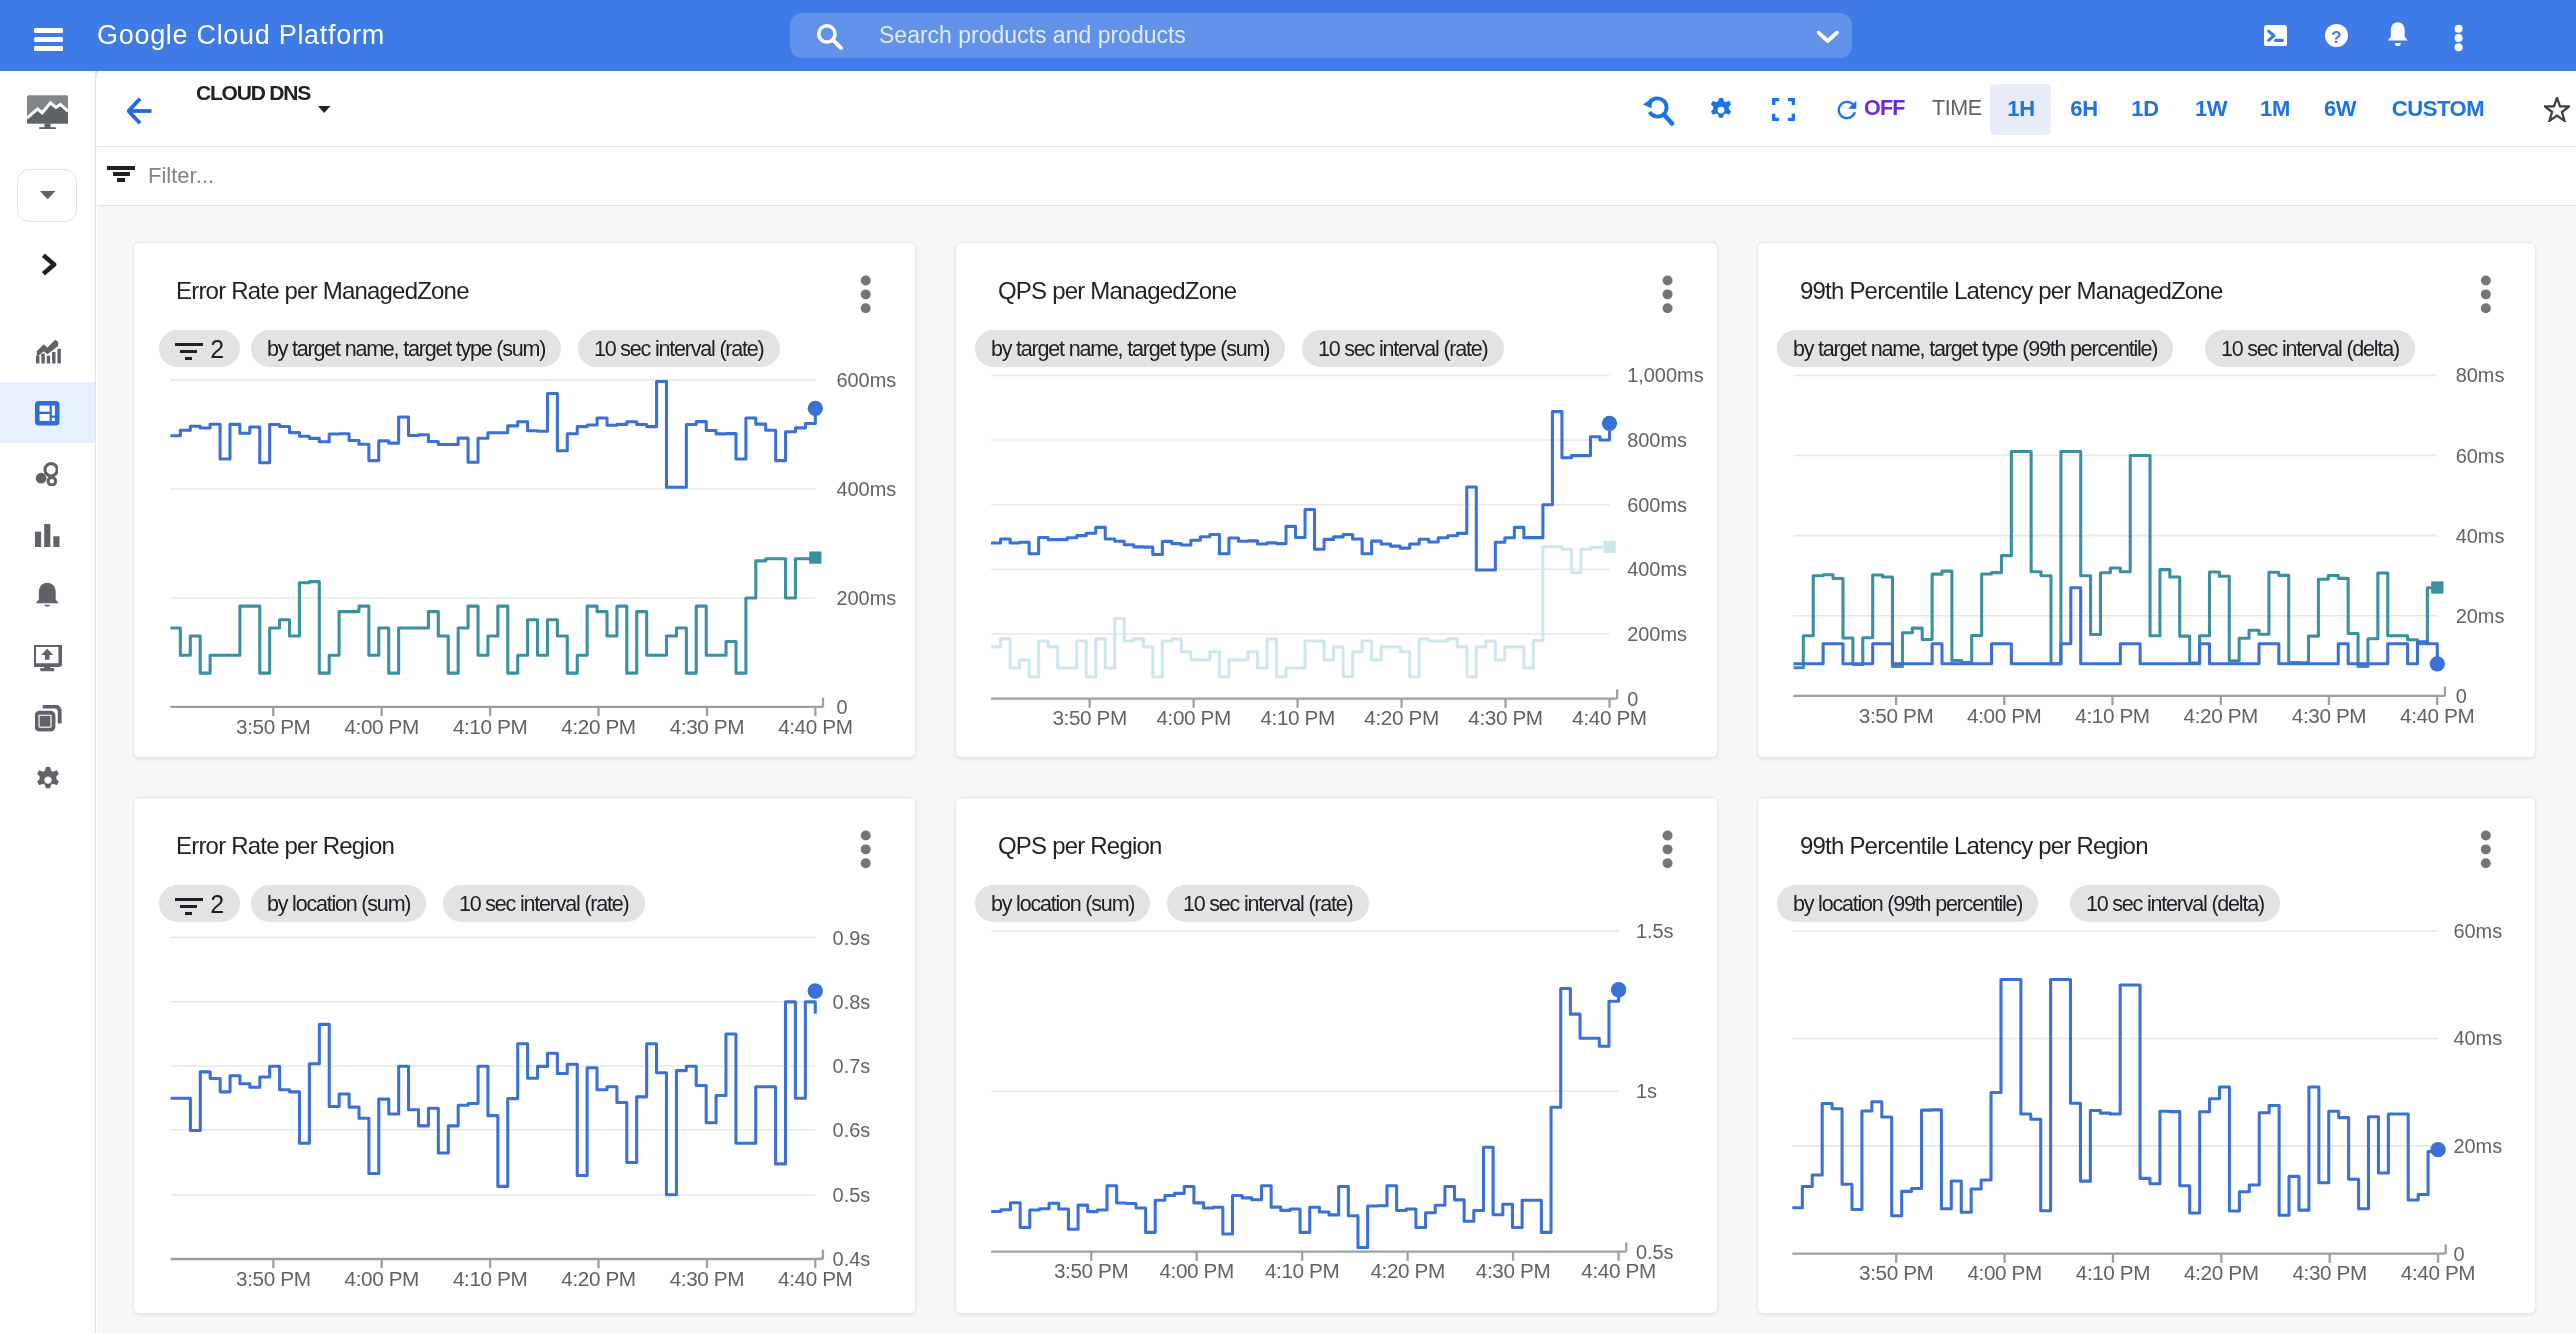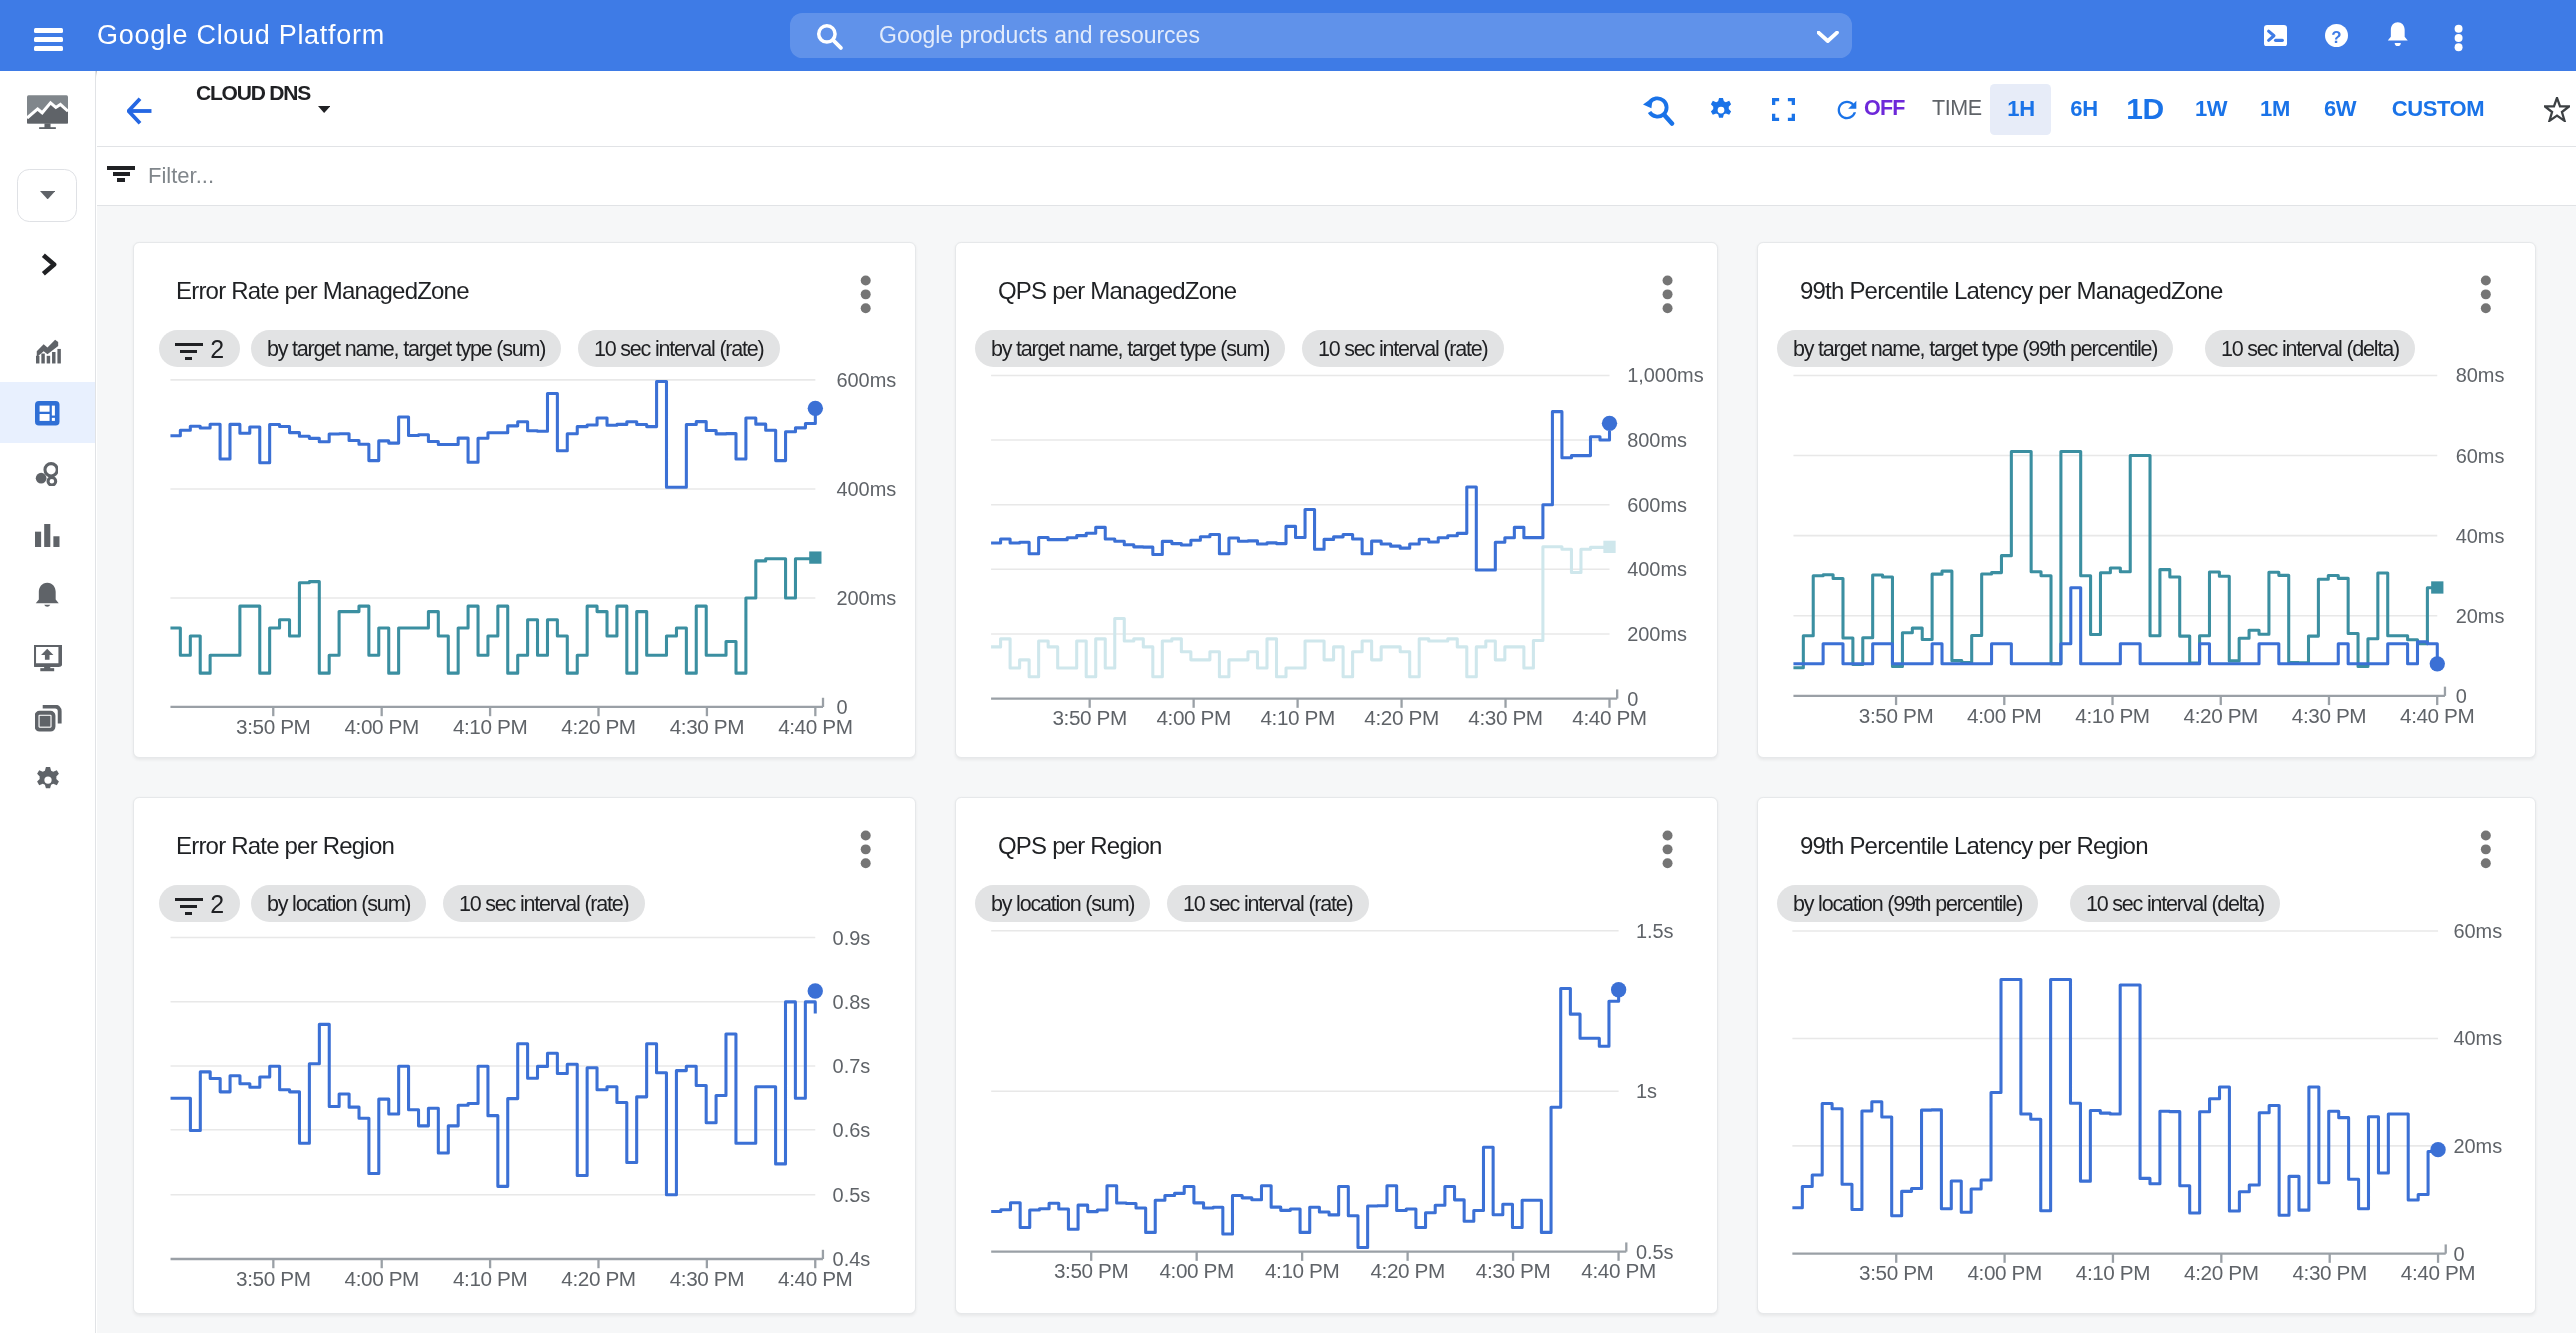--- a/index.html
+++ b/index.html
@@ -252,21 +252,21 @@
     <div style="position:absolute;left:0;top:0;width:2576px;height:71px;background:#3e7be6;box-shadow:0 1.5px 4.6px rgba(0,0,0,.3)"></div>
     <div style="position:absolute;left:34px;top:28px;width:29px;height:4.6px;background:#fff;border-radius:1.5px"></div>
     <div style="position:absolute;left:34px;top:37px;width:29px;height:4.6px;background:#fff;border-radius:1.5px"></div>
     <div style="position:absolute;left:34px;top:46px;width:29px;height:4.6px;background:#fff;border-radius:1.5px"></div>
     <div style="position:absolute;left:97px;top:0;height:71px;line-height:71px;color:#fff;font-size:27px;letter-spacing:0.7px">Google Cloud Platform</div>
     <div style="position:absolute;left:790px;top:13px;width:1062px;height:45px;background:rgba(255,255,255,.18);border-radius:12.3px"></div>
     <svg style="position:absolute;left:816px;top:23px" width="28" height="28" viewBox="0 0 36 36">
       <circle cx="14" cy="14" r="10.5" fill="none" stroke="#fff" stroke-width="4.5"></circle>
       <line x1="22" y1="22" x2="32" y2="32" stroke="#fff" stroke-width="5" stroke-linecap="round"></line>
     </svg>
-    <div style="position:absolute;left:879px;top:13px;height:45px;line-height:45px;color:rgba(255,255,255,.82);font-size:23px">Google products and resources</div>
+    <div style="position:absolute;left:879px;top:13px;height:45px;line-height:45px;color:rgba(255,255,255,.82);font-size:23px">Search products and products</div>
     <svg style="position:absolute;left:1817px;top:31px" width="21.5" height="12.3" viewBox="0 0 28 16">
       <path d="M2 2 L14 13 L26 2" fill="none" stroke="#fff" stroke-width="5" stroke-linecap="round" stroke-linejoin="round"></path>
     </svg>
     <svg style="position:absolute;left:2264px;top:24.5px" width="23" height="21.5" viewBox="0 0 30 28">
       <rect x="0" y="0" width="30" height="28" rx="4" fill="#fff"></rect>
       <path d="M6 8 L13 14 L6 20" fill="none" stroke="#3e7be6" stroke-width="4" stroke-linecap="round" stroke-linejoin="round"></path>
       <line x1="15" y1="20" x2="24" y2="20" stroke="#3e7be6" stroke-width="4" stroke-linecap="round"></line>
     </svg>
     <svg style="position:absolute;left:2325px;top:24px" width="23" height="23" viewBox="0 0 30 30">
       <circle cx="15" cy="15" r="15" fill="#fff"></circle>
@@ -312,21 +312,21 @@
     <svg style="position:absolute;left:1833px;top:96px" width="28" height="28" viewBox="0 0 36 36">
       <g transform="scale(1.5)">
         <path d="M17.65 6.35C16.2 4.9 14.21 4 12 4c-4.42 0-7.99 3.58-8 8s3.57 8 8 8c3.73 0 6.84-2.55 7.73-6h-2.08c-.82 2.33-3.04 4-5.65 4-3.31 0-6-2.69-6-6s2.69-6 6-6c1.66 0 3.14.69 4.22 1.78L13 11h7V4l-2.35 2.35z" fill="#1a73e8"></path>
       </g>
     </svg>
     <div style="position:absolute;left:1864px;top:71px;height:75px;line-height:75px;font-size:21.5px;font-weight:bold;color:#6d28d9;letter-spacing:-0.8px">OFF</div>
     <div style="position:absolute;left:1932px;top:71px;height:75px;line-height:75px;font-size:21.5px;color:#5f6368;letter-spacing:-0.4px">TIME</div>
     <div style="position:absolute;left:1990px;top:84px;width:61px;height:51px;background:#e7ecf8;border-radius:4.6px"></div>
     <div style="position:absolute;left:2021px;top:71px;height:75px;line-height:75px;font-size:22px;font-weight:bold;color:#1a73e8;letter-spacing:-0.4px;transform:translateX(-50%)">1H</div>
     <div style="position:absolute;left:2084px;top:71px;height:75px;line-height:75px;font-size:22px;font-weight:bold;color:#1a73e8;letter-spacing:-0.4px;transform:translateX(-50%)">6H</div>
-    <div style="position:absolute;left:2145px;top:71px;height:75px;line-height:75px;font-size:30px;font-weight:bold;color:#1a73e8;letter-spacing:-0.4px;transform:translateX(-50%)">1D</div>
+    <div style="position:absolute;left:2145px;top:71px;height:75px;line-height:75px;font-size:22px;font-weight:bold;color:#1a73e8;letter-spacing:-0.4px;transform:translateX(-50%)">1D</div>
     <div style="position:absolute;left:2211px;top:71px;height:75px;line-height:75px;font-size:22px;font-weight:bold;color:#1a73e8;letter-spacing:-0.4px;transform:translateX(-50%)">1W</div>
     <div style="position:absolute;left:2275px;top:71px;height:75px;line-height:75px;font-size:22px;font-weight:bold;color:#1a73e8;letter-spacing:-0.4px;transform:translateX(-50%)">1M</div>
     <div style="position:absolute;left:2340px;top:71px;height:75px;line-height:75px;font-size:22px;font-weight:bold;color:#1a73e8;letter-spacing:-0.4px;transform:translateX(-50%)">6W</div>
     <div style="position:absolute;left:2438px;top:71px;height:75px;line-height:75px;font-size:22px;font-weight:bold;color:#1a73e8;letter-spacing:-0.4px;transform:translateX(-50%)">CUSTOM</div>
     <svg style="position:absolute;left:2544px;top:97px" width="26" height="25" viewBox="0 0 34 33">
       <path d="M17 1 L21 12.5 L33 12.5 L23.5 19.8 L27 31.5 L17 24.5 L7 31.5 L10.5 19.8 L1 12.5 L13 12.5 Z" fill="none" stroke="#3c4043" stroke-width="3"></path>
     </svg>
     <div style="position:absolute;left:97px;top:147px;width:2479px;height:58px;background:#fff;border-bottom:1.5px solid #e1e3e6"></div>
     <div style="position:absolute;left:107px;top:166px;width:28px;height:3.8px;background:#202124"></div>
     <div style="position:absolute;left:113px;top:172px;width:17px;height:3.8px;background:#202124"></div>

